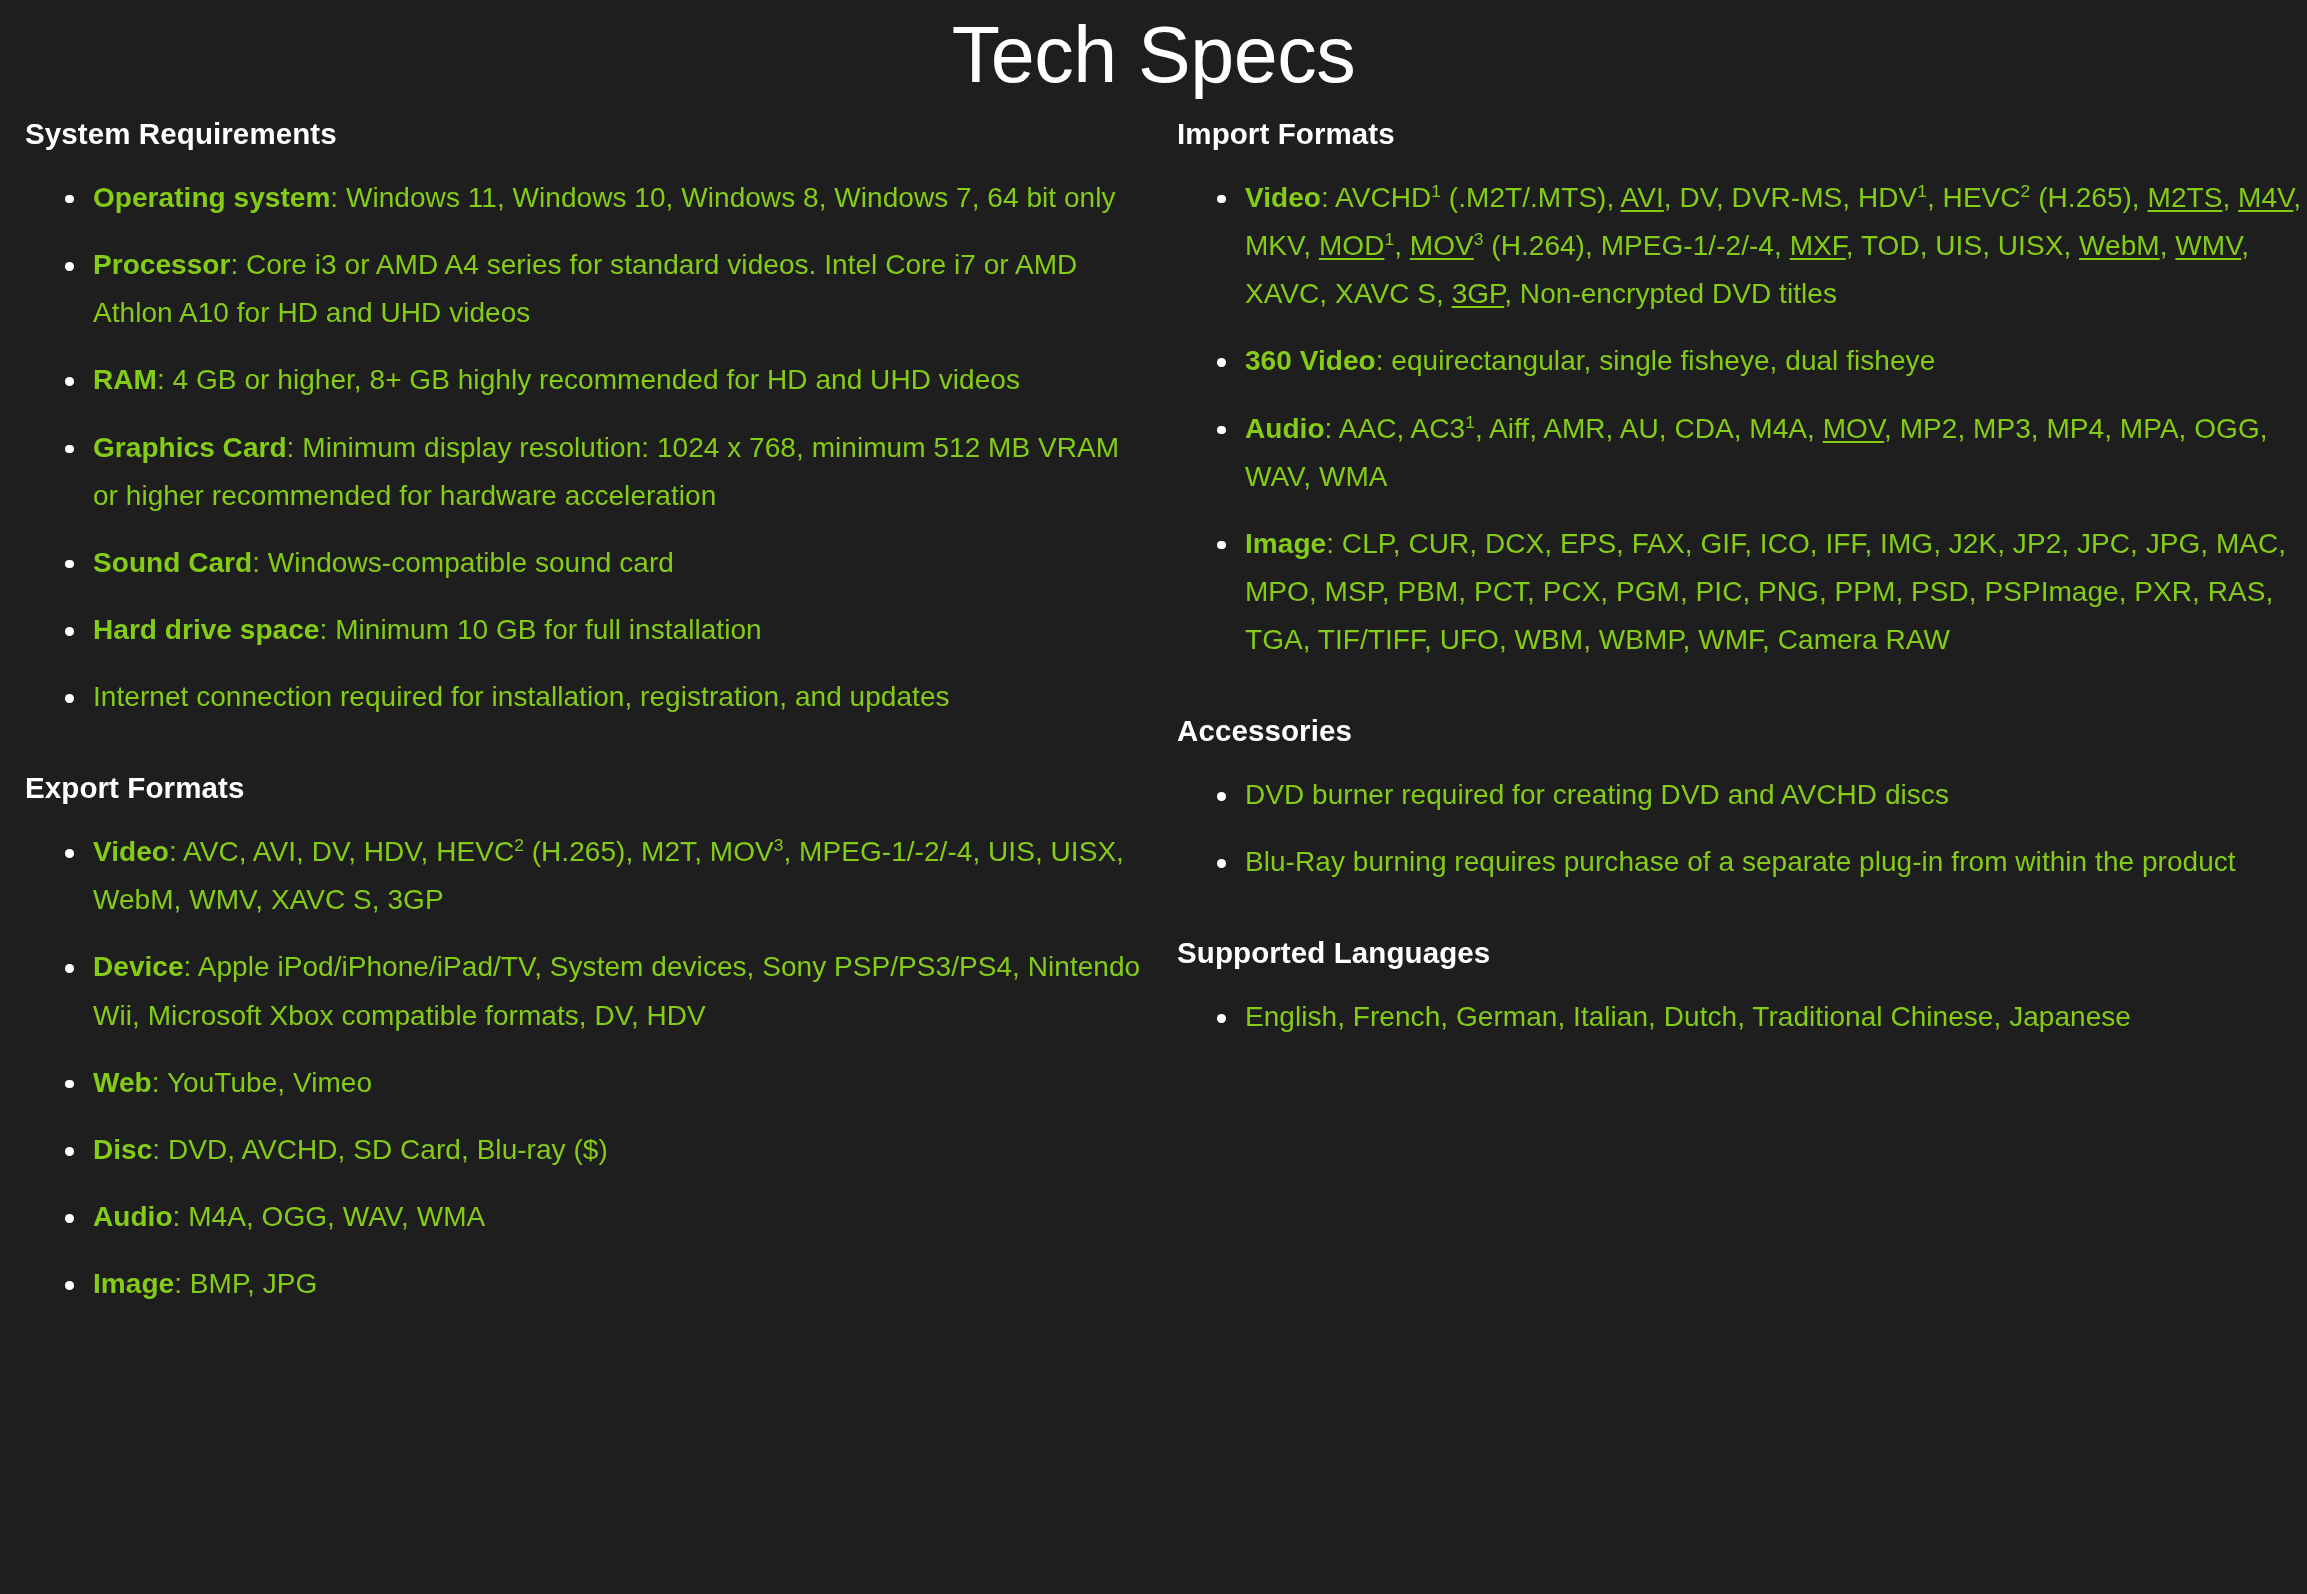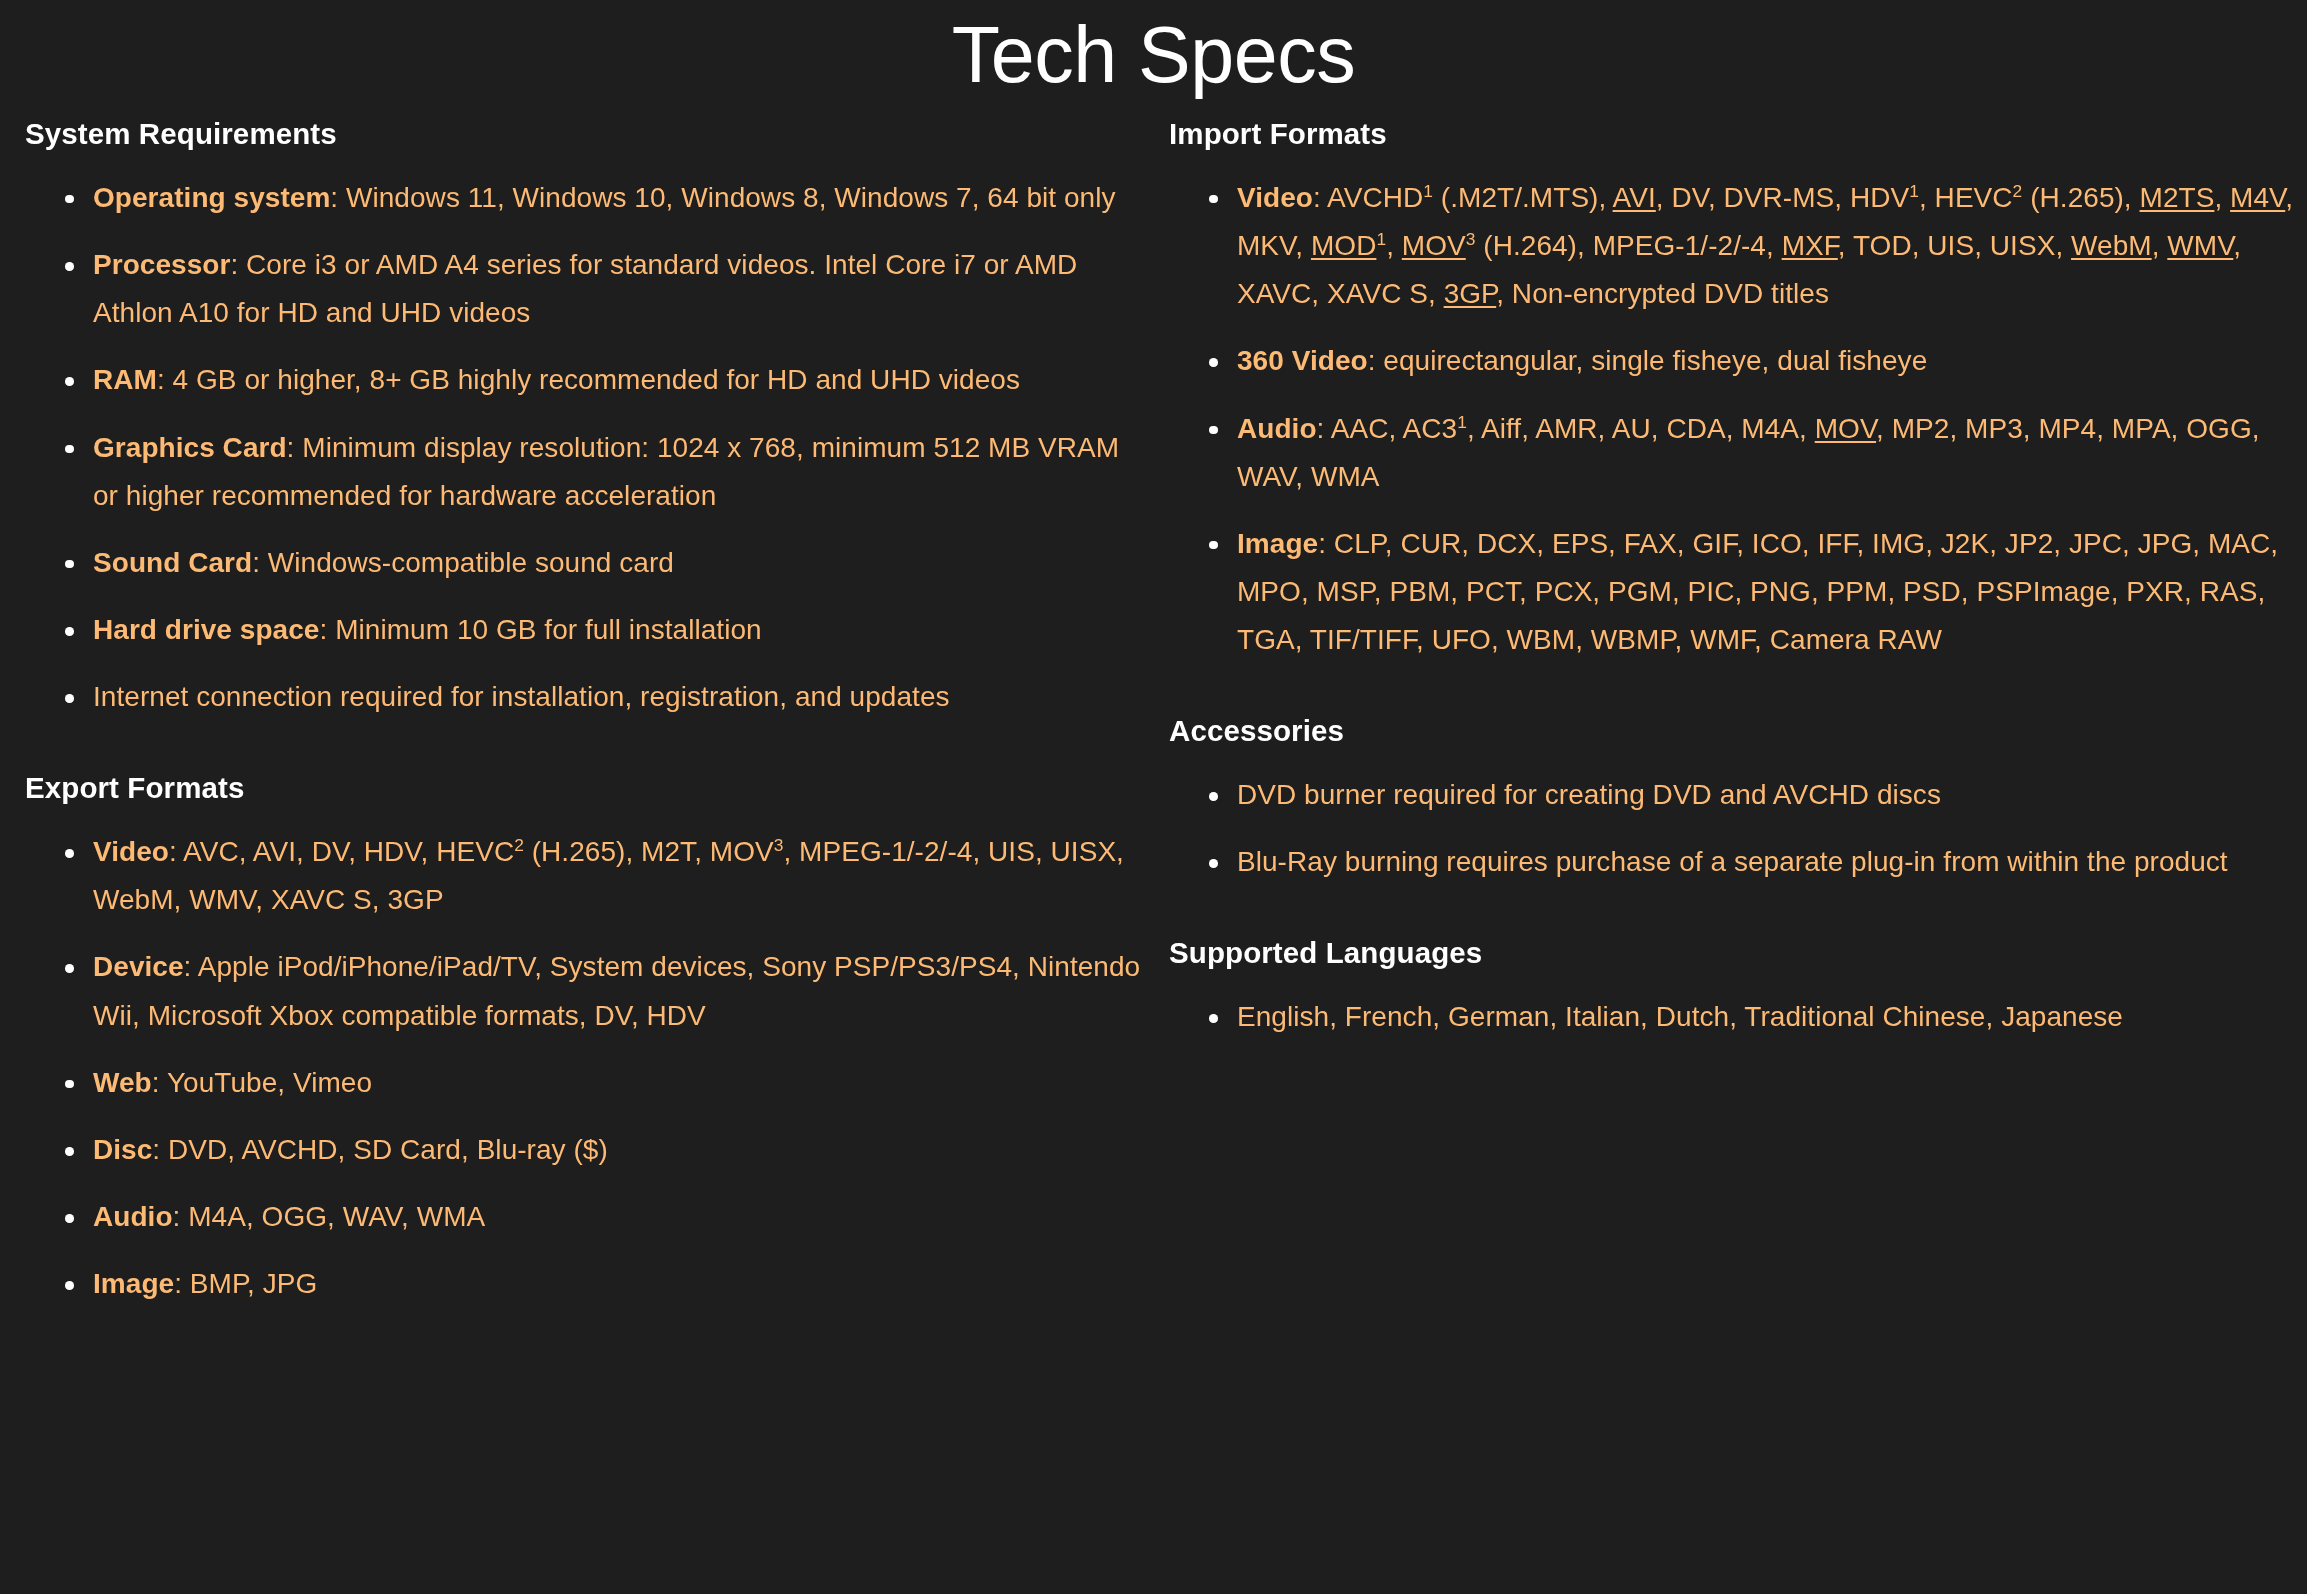--- a/index.html
+++ b/index.html
@@ -43,21 +43,21 @@
     box-sizing: border-box;
   }
 
   .col {
     box-sizing: border-box;
   }
   .col-left  { width: 1141px; padding-right: 28.5px; }
   .col-right { width: 1141px; padding-left: 1140px; margin-left: -1140px; }
 
   
-  .columns { gap: 0; margin-top: 22px; }
+  .columns { gap: 8px; margin-top: 22px; }
   .col-left  { flex: 0 0 1144px; }
   .col-right { flex: 0 0 1138px; padding-left: 0; margin-left: 0; }
 
   h2.section-title {
     font-size: 29.5px;
     font-weight: 700;
     line-height: 1.25;
     margin: 0 0 21px 0;
     color: #ffffff;
     letter-spacing: 0.1px;
@@ -70,21 +70,21 @@
     list-style: none;
     margin: 0;
     padding: 0;
   }
 
   ul.bullets > li {
     position: relative;
     padding-left: 68px;
     font-size: 28px;
     line-height: 1.72;
-    color: #fdba74;
+    color: #84cc16;
     margin-bottom: 19px;
     letter-spacing: 0.05px;
   }
   ul.bullets > li:last-child { margin-bottom: 0; }
 
   ul.bullets > li::before {
     content: "";
     position: absolute;
     left: 40px;
     top: 21px;

